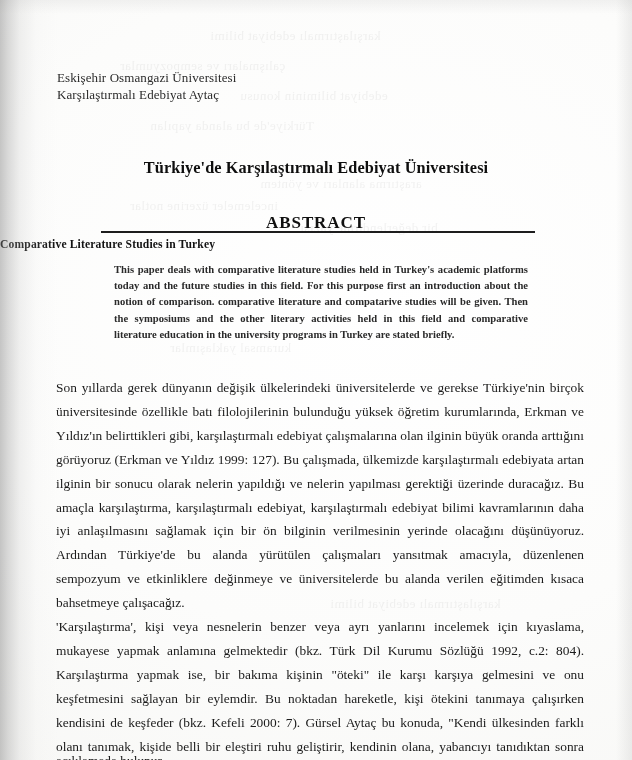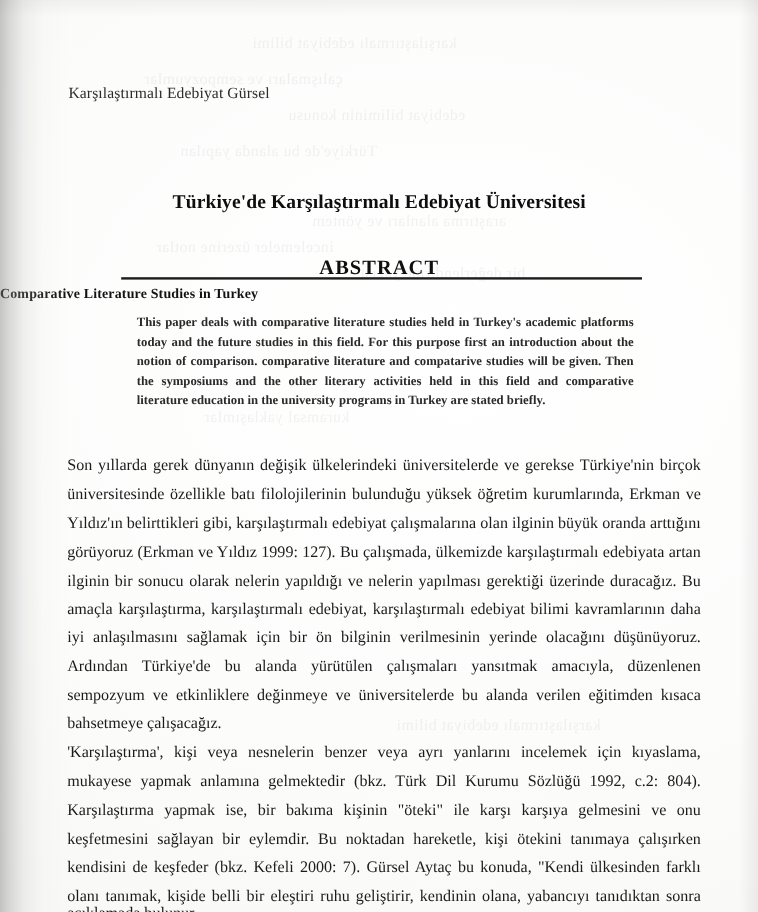--- a/index.html
+++ b/index.html
@@ -199,21 +199,22 @@
   <div class="bleed" style="left:150px; top:118px;">Türkiye'de bu alanda yapılan</div>
   <div class="bleed" style="left:260px; top:176px;">araştırma alanları ve yöntem</div>
   <div class="bleed" style="left:130px; top:198px;">incelemeler üzerine notlar</div>
   <div class="bleed" style="left:300px; top:220px;">bir değerlendirme yazısı</div>
   <div class="bleed" style="left:170px; top:340px;">kuramsal yaklaşımlar</div>
   <div class="bleed" style="left:330px; top:596px;">karşılaştırmalı edebiyat bilimi</div>
 
   <div id="content">
 
     <div class="hdr-block">
-      <div class="affil-line">Karşılaştırmalı Edebiyat Gürsel</div>
+      <div class="affil-line">Eskişehir Osmangazi Üniversitesi</div>
+      <div class="affil-line">Karşılaştırmalı Edebiyat Aytaç</div>
     </div>
 
     <div id="doc-title">Türkiye'de Karşılaştırmalı Edebiyat Üniversitesi</div>
 
     <div id="abstract-label">ABSTRACT</div>
     <div id="abstract-rule"></div>
     <div id="abstract-subtitle">Comparative Literature Studies in Turkey</div>
     <div id="abstract-body">This paper deals with comparative literature studies held in Turkey's academic platforms today and the future studies in this field. For this purpose first an introduction about the notion of comparison. comparative literature and compatarive studies will be given. Then the symposiums and the other literary activities held in this field and comparative literature education in the university programs in Turkey are stated briefly.</div>
 
     <div id="body-text">

